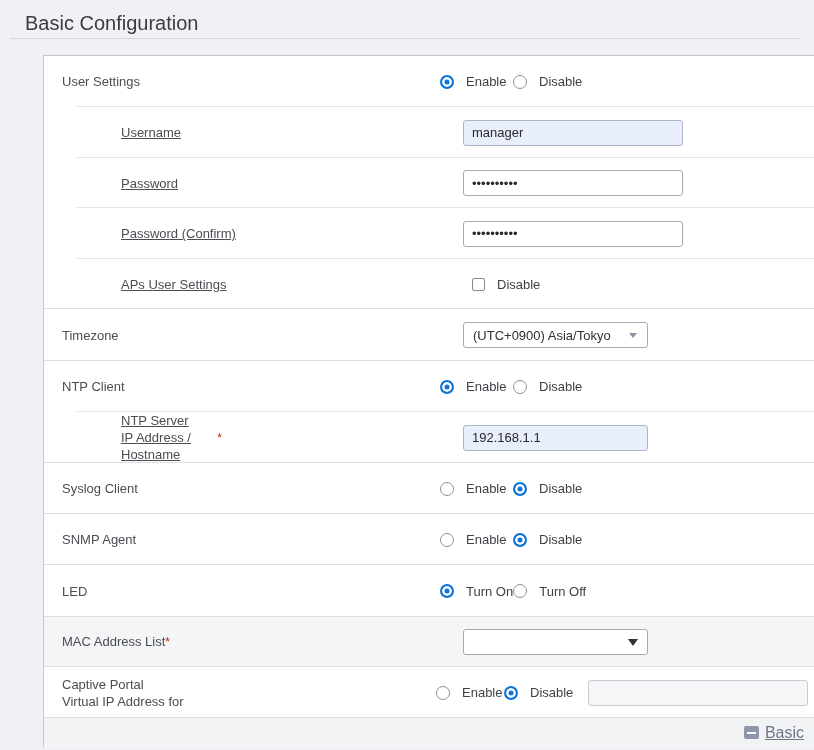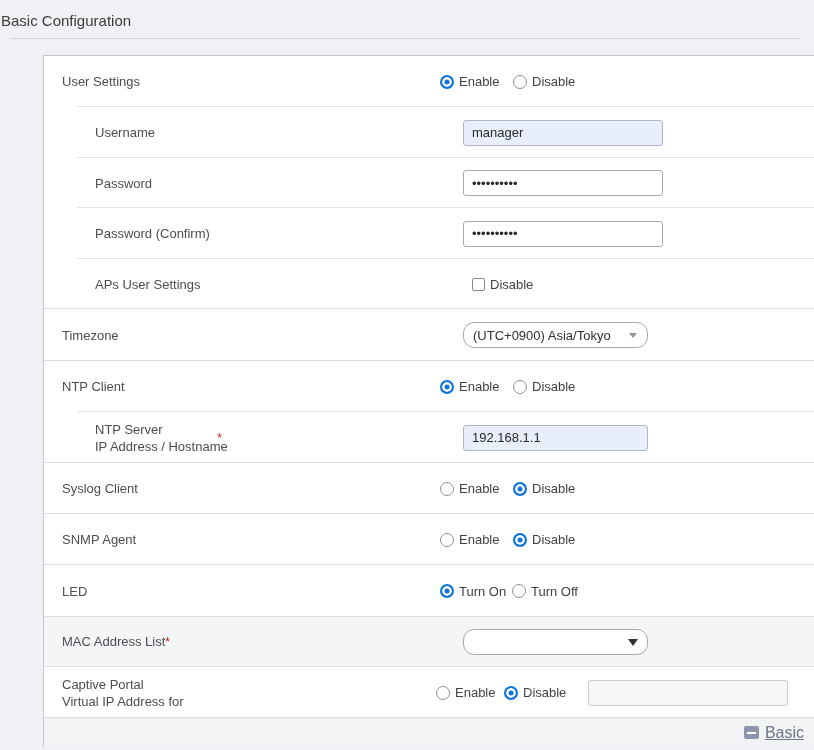--- a/index.html
+++ b/index.html
@@ -5,22 +5,22 @@
   * { margin:0; padding:0; box-sizing:border-box; }
   html,body { width:814px; height:750px; }
   body {
     font-family:"Liberation Sans", sans-serif;
     background:#eff1f4;
     position:relative;
     overflow:hidden;
     color:#45484d;
   }
   .page-title {
-    position:absolute; left:1px; top:12px;
-    font-size:15px; color:#3c3c3c;
+    position:absolute; left:25px; top:12px;
+    font-size:20px; color:#3c3c3c;
   }
   .title-rule {
     position:absolute; left:10px; top:38px; width:790px; height:1px;
     background:#d4d6da;
   }
   .panel {
     position:absolute; left:43px; top:55px; width:773px; height:692px;
     background:#737373;
     border:1px solid #c5c8cc;
     border-top-color:#bfc2c6;
@@ -37,26 +37,26 @@
     background:#dcdee2; left:0;
   }
   .row.sep-indent::after { left:33px; background:#e2e4e8; }
   .label-col {
     position:relative;
     width:196px; flex:0 0 196px;
     padding-left:18px;
     font-size:13px; color:#4a4d52;
     line-height:17px;
   }
-  .label-col.sub { padding-left:51px; }
+  .label-col.sub { padding-left:77px;text-decoration:underline; }
   .req-star { color:#c2240e; font-size:12px; }
   .req-star.abs { position:absolute; right:18px; top:50%; transform:translateY(-50%); }
   .ctrl-col { position:relative; flex:1; display:flex; align-items:center; height:100%; }
   
-  .opt { display:flex; align-items:center; gap:5px; }
+  .opt { display:flex; align-items:center; gap:12px; }
   .opt.first { min-width:73px; }
   .opt-label { font-size:13px; color:#3f4247; }
   .radio {
     width:14px; height:14px; border-radius:50%;
     border:1px solid #8d9198; background:#fff; flex:0 0 14px;
   }
   .radio.checked {
     border:2px solid #0e74da; background:#0e74da;
     box-shadow: inset 0 0 0 2.5px #ffffff;
   }
@@ -64,26 +64,26 @@
     width:13px; height:13px; border:1px solid #85898f; background:#fff;
     border-radius:2px; flex:0 0 13px;
   }
   
   .tinput {
     height:26px; border:1px solid #a6aab1; border-radius:3px;
     background:#fff; font-family:"Liberation Sans", sans-serif;
     font-size:13px; color:#28292b; padding:0 8px; outline:none;
   }
   .tinput.autofill { background:#e9eefc; border-color:#aeb5c4; }
-  .tinput.w215 { width:200px; }
+  .tinput.w215 { width:220px; }
   .tinput.disabled { background:#f6f6f8; border-color:#c8cbd0; color:#9a9da2; }
   
   .dropdown {
     position:relative; width:185px; height:26px;
-    border:1px solid #a6aab1; border-radius:11px; background:#fff;
+    border:1px solid #a6aab1; border-radius:3px; background:#fff;
     display:flex; align-items:center; padding:0 24px 0 9px;
     font-size:13px; color:#2e3033; cursor:default;
   }
   .arr-small {
     position:absolute; right:10px; top:50%; margin-top:-2px;
     width:0; height:0;
     border-left:4px solid transparent; border-right:4px solid transparent;
     border-top:5px solid #8a93a1;
   }
   .arr-dark {

